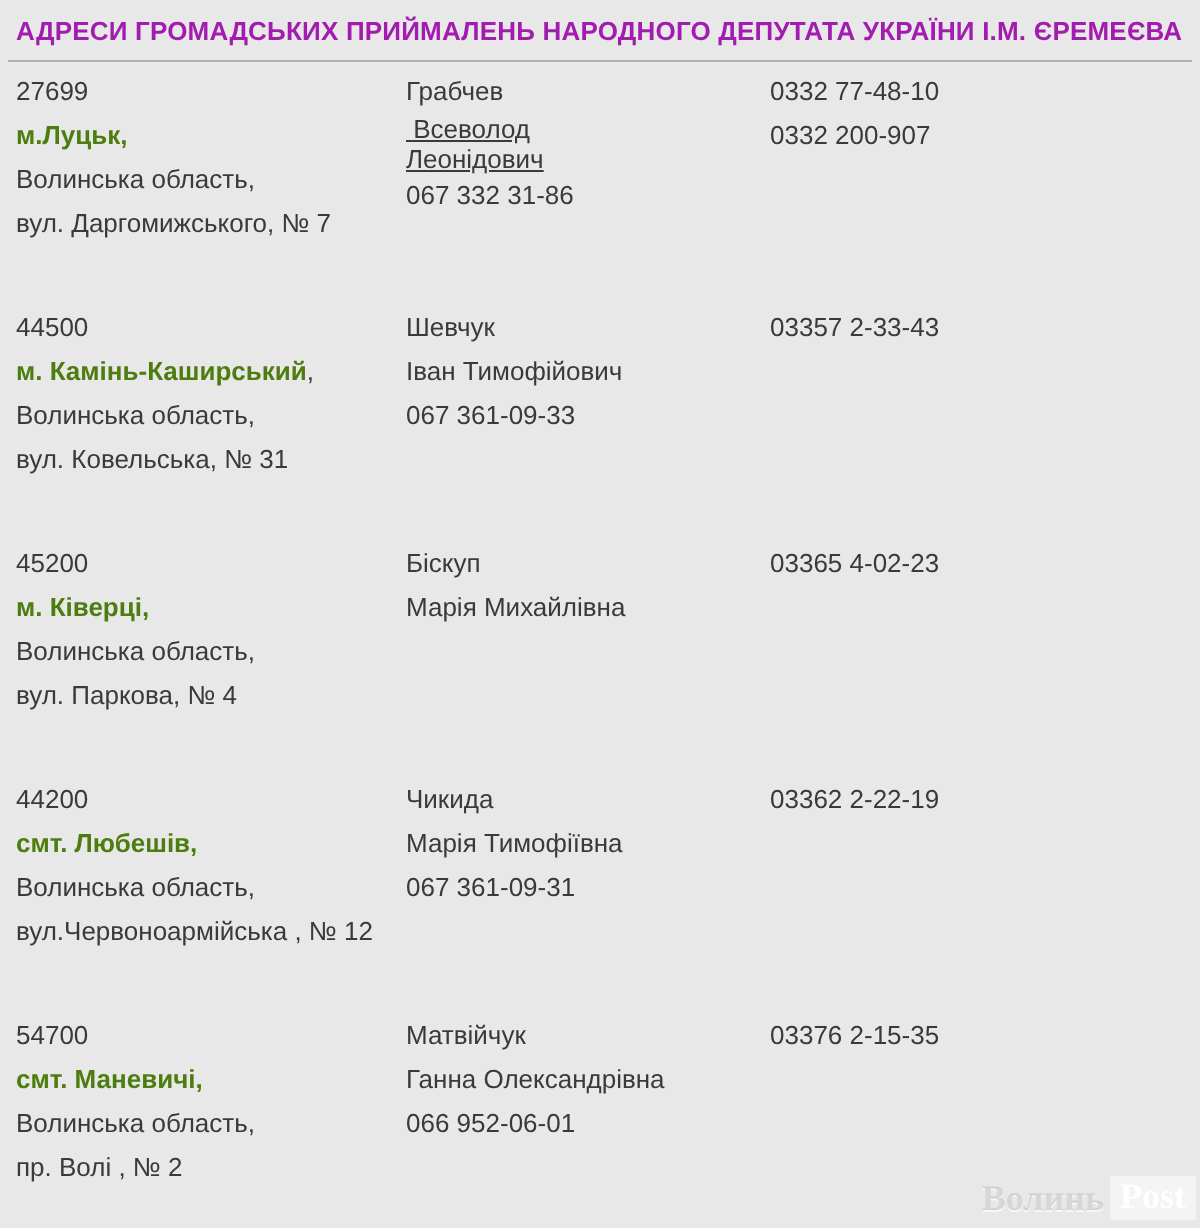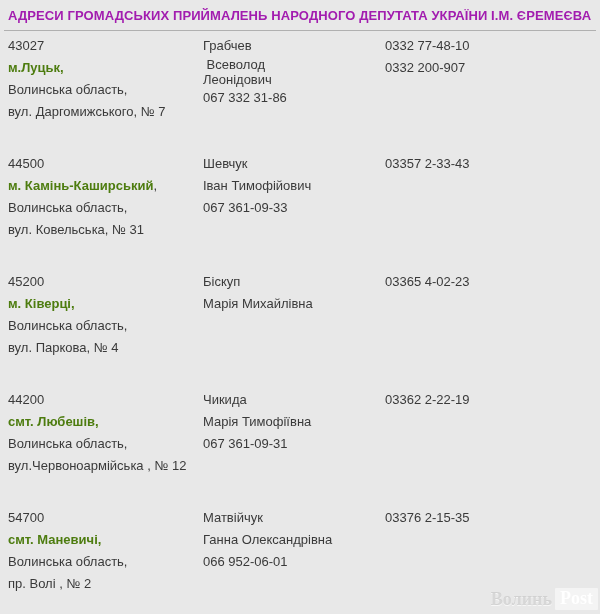--- a/index.html
+++ b/index.html
@@ -46,21 +46,21 @@
   .row { margin-bottom: 30px; }
   .row:last-of-type { margin-bottom: 0; }
   .cell { vertical-align: top; }
   .line {
     line-height: 22px;
     white-space: pre;
     min-height: 0;
   }
   .line:empty { display: none; }
   .b { font-weight: bold; color: #4d7c0f; }
-  .tight { line-height: 15px; }
+  .tight { line-height: 15px; text-decoration: underline; }
 
   .watermark {
     position: absolute;
     right: 2px;
     bottom: 4px;
     display: flex;
     align-items: center;
     font-family: "Liberation Serif", serif;
     font-weight: bold;
     font-size: 18px;
@@ -84,21 +84,21 @@
 
 <div class="page">
 
   <div class="title">АДРЕСИ ГРОМАДСЬКИХ ПРИЙМАЛЕНЬ НАРОДНОГО ДЕПУТАТА УКРАЇНИ І.М. ЄРЕМЕЄВА</div>
 
   <div class="divider"></div>
 
 
   <div class="grid row">
     <div class="cell">
-      <div class="line">43027</div>
+      <div class="line">27699</div>
       <div class="line"><span class="b">м.Луцьк,</span><span></span></div>
       <div class="line">Волинська область,</div>
       <div class="line">вул. Даргомижського, № 7</div>
     </div>
     <div class="cell">
       <div class="line">Грабчев</div>
       <div class="line tight"> Всеволод</div>
       <div class="line tight">Леонідович</div>
       <div class="line">067 332 31-86</div>
     </div>

